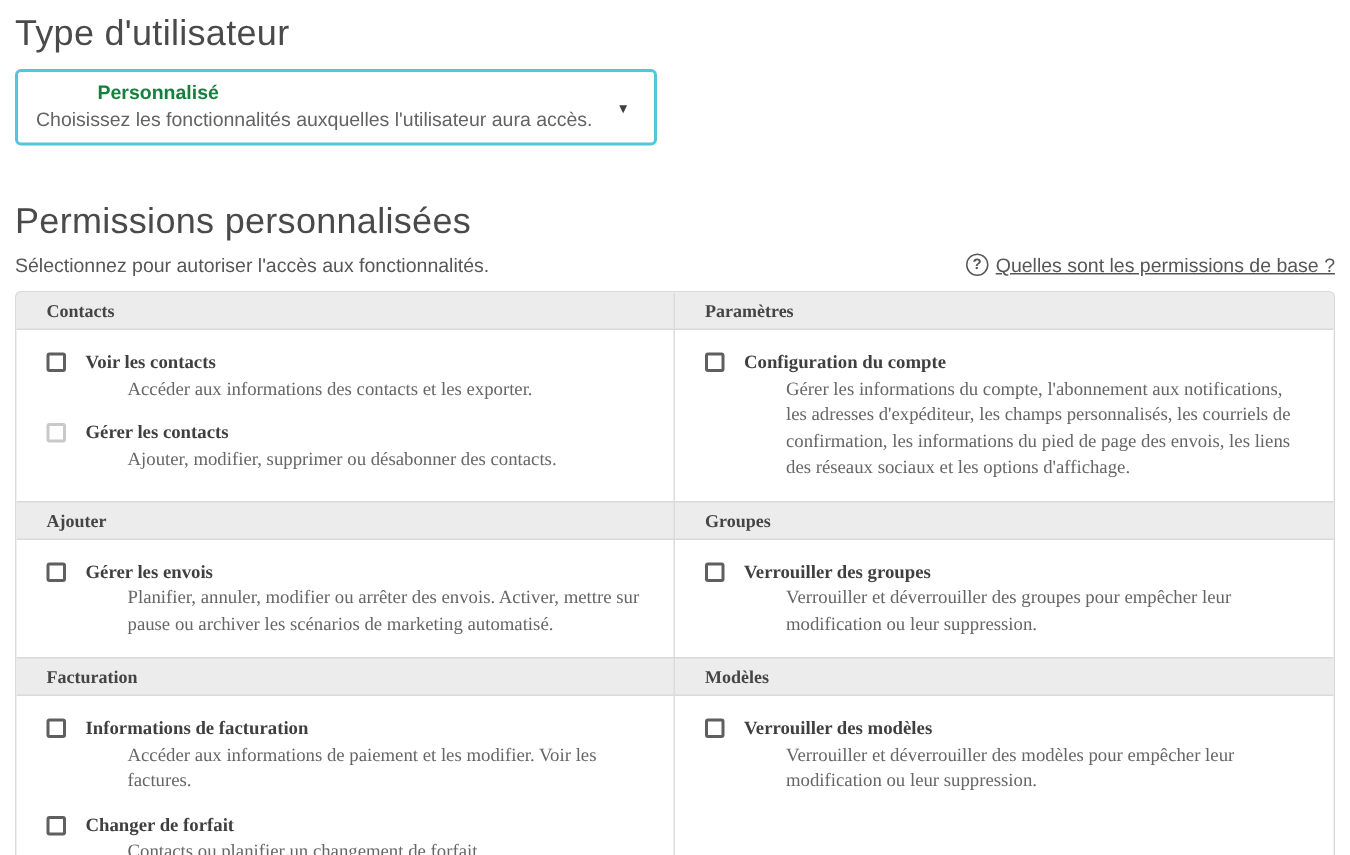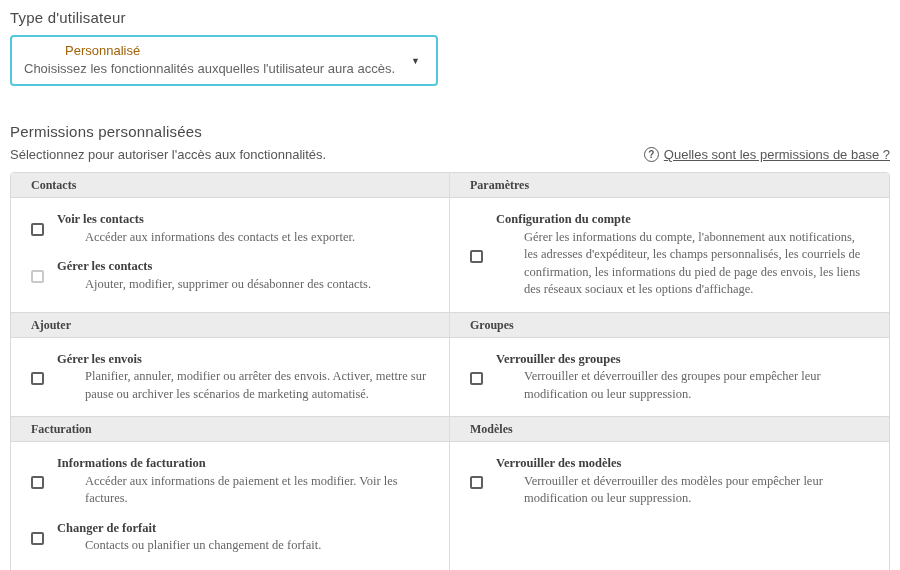--- a/index.html
+++ b/index.html
@@ -4,40 +4,40 @@
 <style>
   * { margin: 0; padding: 0; box-sizing: border-box; }
   html, body { width: 900px; height: 570px; background: #ffffff; overflow: hidden; }
   body {
     font-family: "Liberation Sans", "DejaVu Sans", sans-serif;
     color: #454545;
   }
   .page { padding: 6px 10px 0 10px; }
 
   h1.section-title, h2.section-title {
-    font-size: 15px;
+    font-size: 24px;
     font-weight: 400;
     color: #4a4a4a;
     letter-spacing: 0.2px;
   }
   h1.section-title { margin-top: 3px; }
   h2.section-title { margin-top: 37px; }
 
   
   .select-box {
     position: relative;
     width: 428px;
     margin-top: 9px;
     border: 2px solid #54c6dc;
     border-radius: 4px;
     padding: 5px 34px 6px 12px;
     background: #fff;
     cursor: pointer;
   }
-  .sel-label { font-size: 13px; font-weight: 400; color: #a16207; line-height: 1.4; padding-left: 41px; }
+  .sel-label { font-size: 13px; font-weight: 700; color: #15803d; line-height: 1.4; padding-left: 41px; }
   .sel-desc  { font-size: 13px; color: #636363; line-height: 1.4; }
   .caret {
     position: absolute;
     right: 16px; top: 50%;
     transform: translateY(-50%);
     font-size: 9px;
     color: #3f3f3f;
   }
 
   
@@ -88,21 +88,21 @@
     font-size: 12px;
     font-weight: 700;
     color: #454545;
     padding: 5px 20px 4px 20px;
     border-top: 1px solid #d9d9d9;
     border-bottom: 1px solid #d9d9d9;
   }
   .perm-row:first-child .head-cell { border-top: none; }
   .body-cell { padding: 13px 20px 1px 20px; background: #fff; }
 
-  .perm-item { display: flex; align-items: center; margin-bottom: 12px; }
+  .perm-item { display: flex; align-items: flex-start; margin-bottom: 12px; }
   .checkbox {
     width: 13px; height: 13px;
     border: 2px solid #5f5f5f;
     border-radius: 2px;
     background: #fff;
     flex: none;
     margin: 2px 13px 0 0;
     cursor: pointer;
   }
   .checkbox.disabled { border-color: #c9c9c9; cursor: default; }

